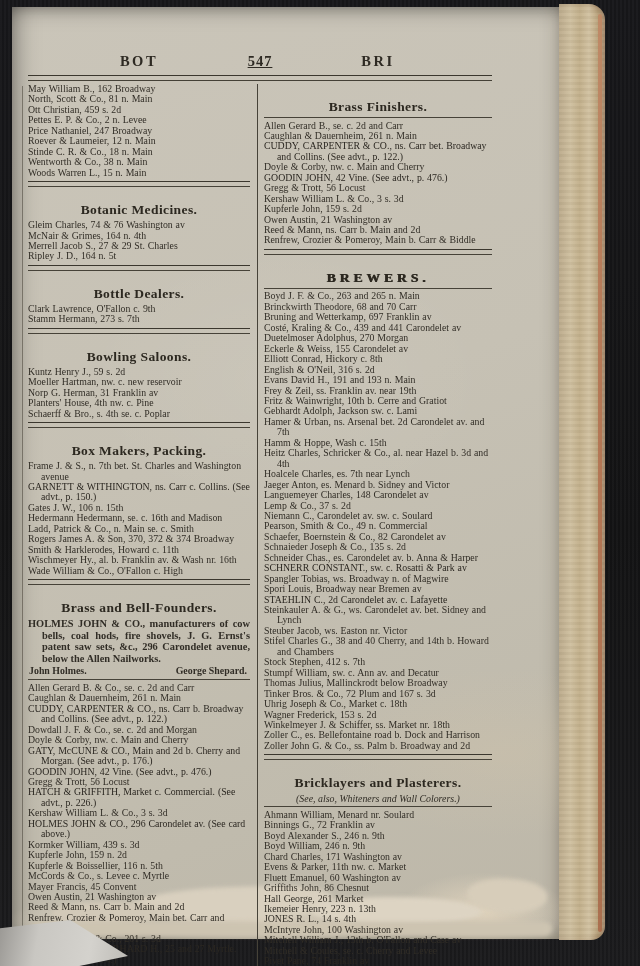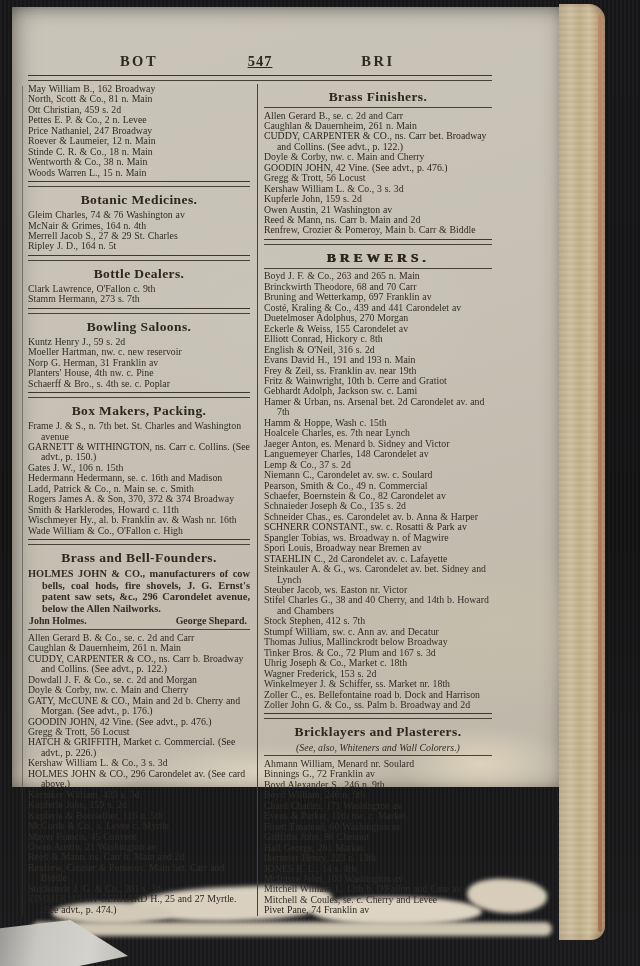--- a/index.html
+++ b/index.html
@@ -10,21 +10,21 @@
   }
   
   .cover{
     position:absolute;inset:0;
     background:
       repeating-linear-gradient(90deg, rgba(255,255,255,.025) 0 2px, rgba(0,0,0,.06) 2px 4px),
       linear-gradient(180deg,#17171a 0%, #131314 55%, #1b1b1d 100%);
   }
   
   .sheet{
-    position:absolute;left:12px;top:7px;width:547px;height:780px;
+    position:absolute;left:12px;top:7px;width:547px;height:932px;
     background:linear-gradient(160deg,#cac5b9 0%, #c6c1b4 45%, #c0bbad 80%, #bdb7a8 100%);
     box-shadow:
       inset 20px 0 26px -20px rgba(0,0,0,.5),
       inset -12px 0 20px -14px rgba(40,30,15,.35),
       inset 0 16px 22px -18px rgba(0,0,0,.55),
       inset 0 -10px 16px -12px rgba(60,45,25,.35);
   }
   
   .sheet::before{
     content:"";position:absolute;inset:0;pointer-events:none;
@@ -89,21 +89,21 @@
   .divider{width:1.4px;background:#464238;margin:0 5.6px 0 7px;}
   .entry{
     text-indent:-13px;padding-left:13px;
     word-spacing:.4px;
   }
   .entry.bold{font-weight:normal;color:#2b2721;}
   .rule-double{height:4px;border-top:1.7px solid #3b372e;border-bottom:1px solid #46423 dim8;border-bottom:1px solid #464238;margin:3px 0 2px;}
   .rule-single{height:0;border-top:1px solid #464238;margin:2px 0 2.5px;}
   .sec-title{
     text-align:center;font-weight:bold;font-size:13.5px;line-height:15px;
-    margin:5px 0 3px;color:#2c2820;letter-spacing:.4px;
+    margin:15px 0 3px;color:#2c2820;letter-spacing:.4px;
   }
   .sec-title.display{font-size:13.5px;letter-spacing:4px;text-shadow:.6px 0 0 #2c2820;}
   .sec-sub{text-align:center;font-style:italic;font-size:9.9px;line-height:11px;margin:0 0 2px;}
   .advert{font-weight:bold;font-size:10.4px;line-height:11.6px;margin:1px 0 0;}
   .advert .advert-body{text-indent:-1px;padding-left:14px;text-align:justify;}
   .advert .advert-body{text-indent:-14px;}
   .advert-footer{display:flex;justify-content:space-between;font-weight:bold;font-size:9.9px;line-height:11px;padding:1px 3px 1px 1px;}
 </style>
 </head>
 <body>
@@ -220,20 +220,21 @@
           <div class="entry">Duetelmoser Adolphus, 270 Morgan</div>
           <div class="entry">Eckerle &amp; Weiss, 155 Carondelet av</div>
           <div class="entry">Elliott Conrad, Hickory c. 8th</div>
           <div class="entry">English &amp; O'Neil, 316 s. 2d</div>
           <div class="entry">Evans David H., 191 and 193 n. Main</div>
           <div class="entry">Frey &amp; Zeil, ss. Franklin av. near 19th</div>
           <div class="entry">Fritz &amp; Wainwright, 10th b. Cerre and Gratiot</div>
           <div class="entry">Gebhardt Adolph, Jackson sw. c. Lami</div>
           <div class="entry">Hamer &amp; Urban, ns. Arsenal bet. 2d Carondelet av. and 7th</div>
           <div class="entry">Hamm &amp; Hoppe, Wash c. 15th</div>
+          <div class="entry">Heitz Charles, Schricker &amp; Co., al. near Hazel b. 3d and 4th</div>
           <div class="entry">Hoalcele Charles, es. 7th near Lynch</div>
           <div class="entry">Jaeger Anton, es. Menard b. Sidney and Victor</div>
           <div class="entry">Languemeyer Charles, 148 Carondelet av</div>
           <div class="entry">Lemp &amp; Co., 37 s. 2d</div>
           <div class="entry">Niemann C., Carondelet av. sw. c. Soulard</div>
           <div class="entry">Pearson, Smith &amp; Co., 49 n. Commercial</div>
           <div class="entry">Schaefer, Boernstein &amp; Co., 82 Carondelet av</div>
           <div class="entry">Schnaieder Joseph &amp; Co., 135 s. 2d</div>
           <div class="entry">Schneider Chas., es. Carondelet av. b. Anna &amp; Harper</div>
           <div class="entry bold">SCHNERR CONSTANT., sw. c. Rosatti &amp; Park av</div>

